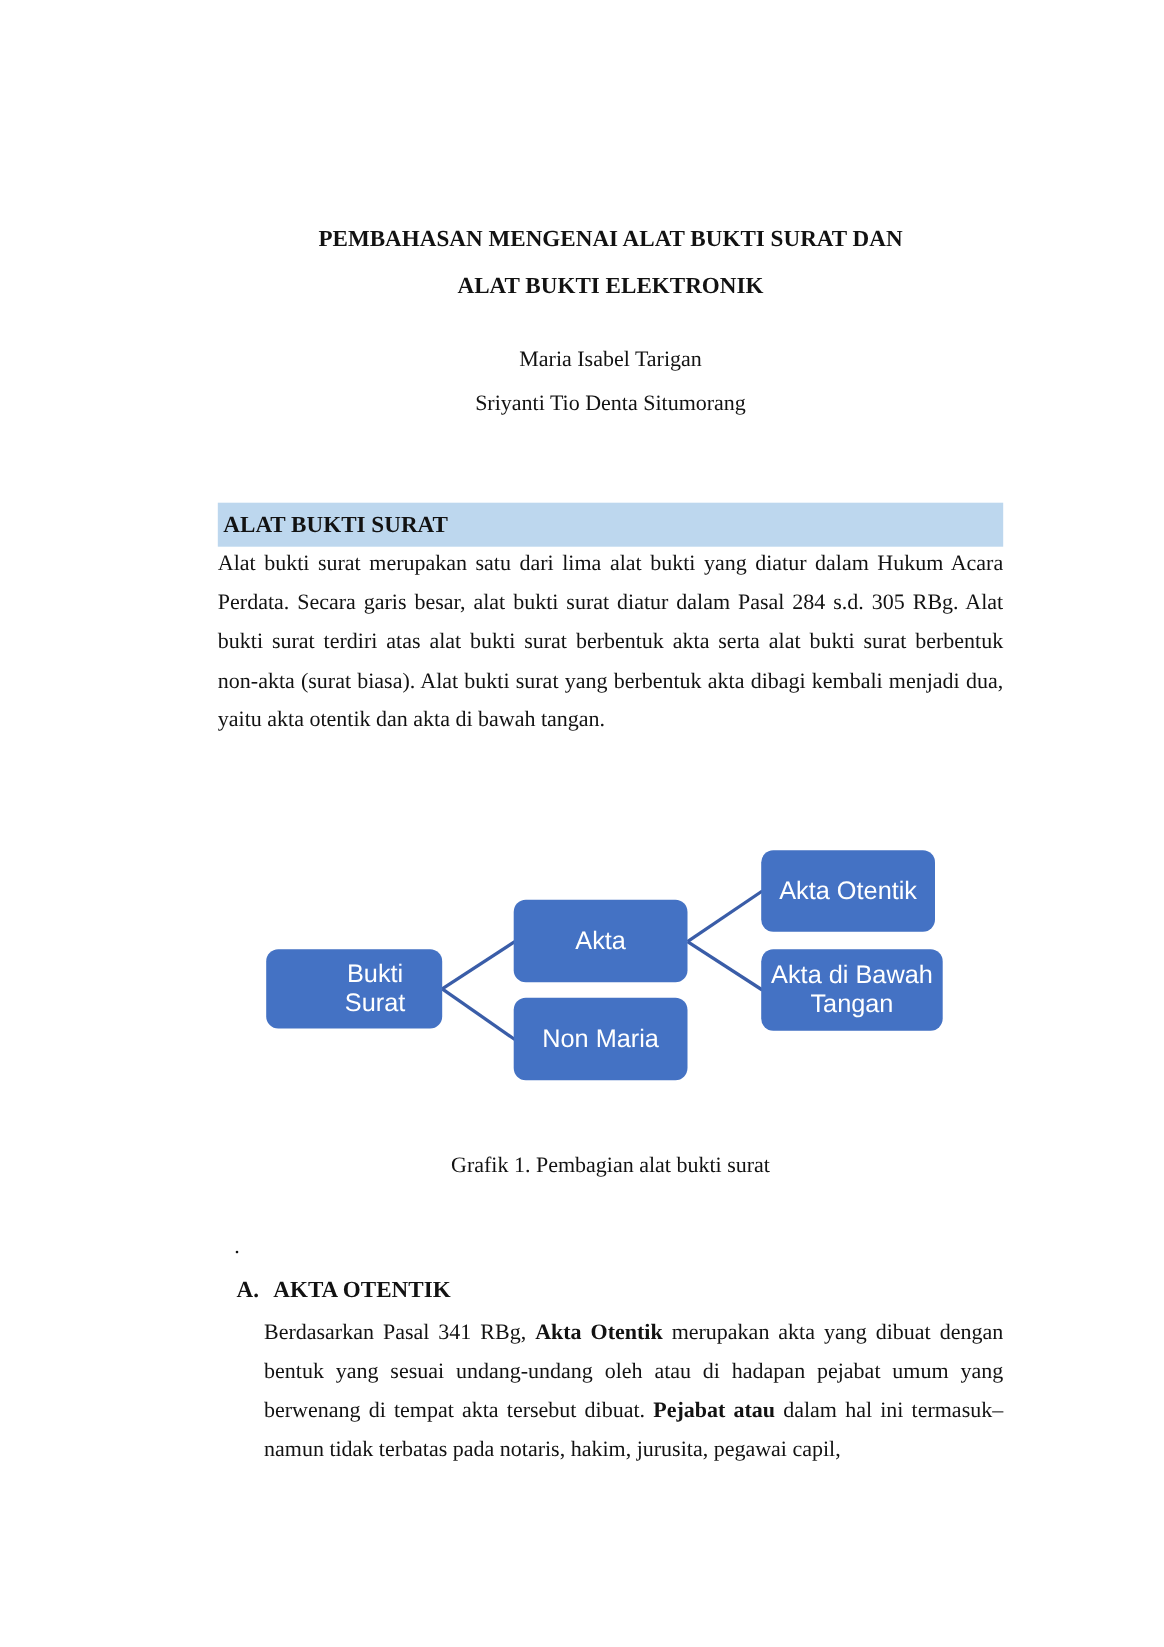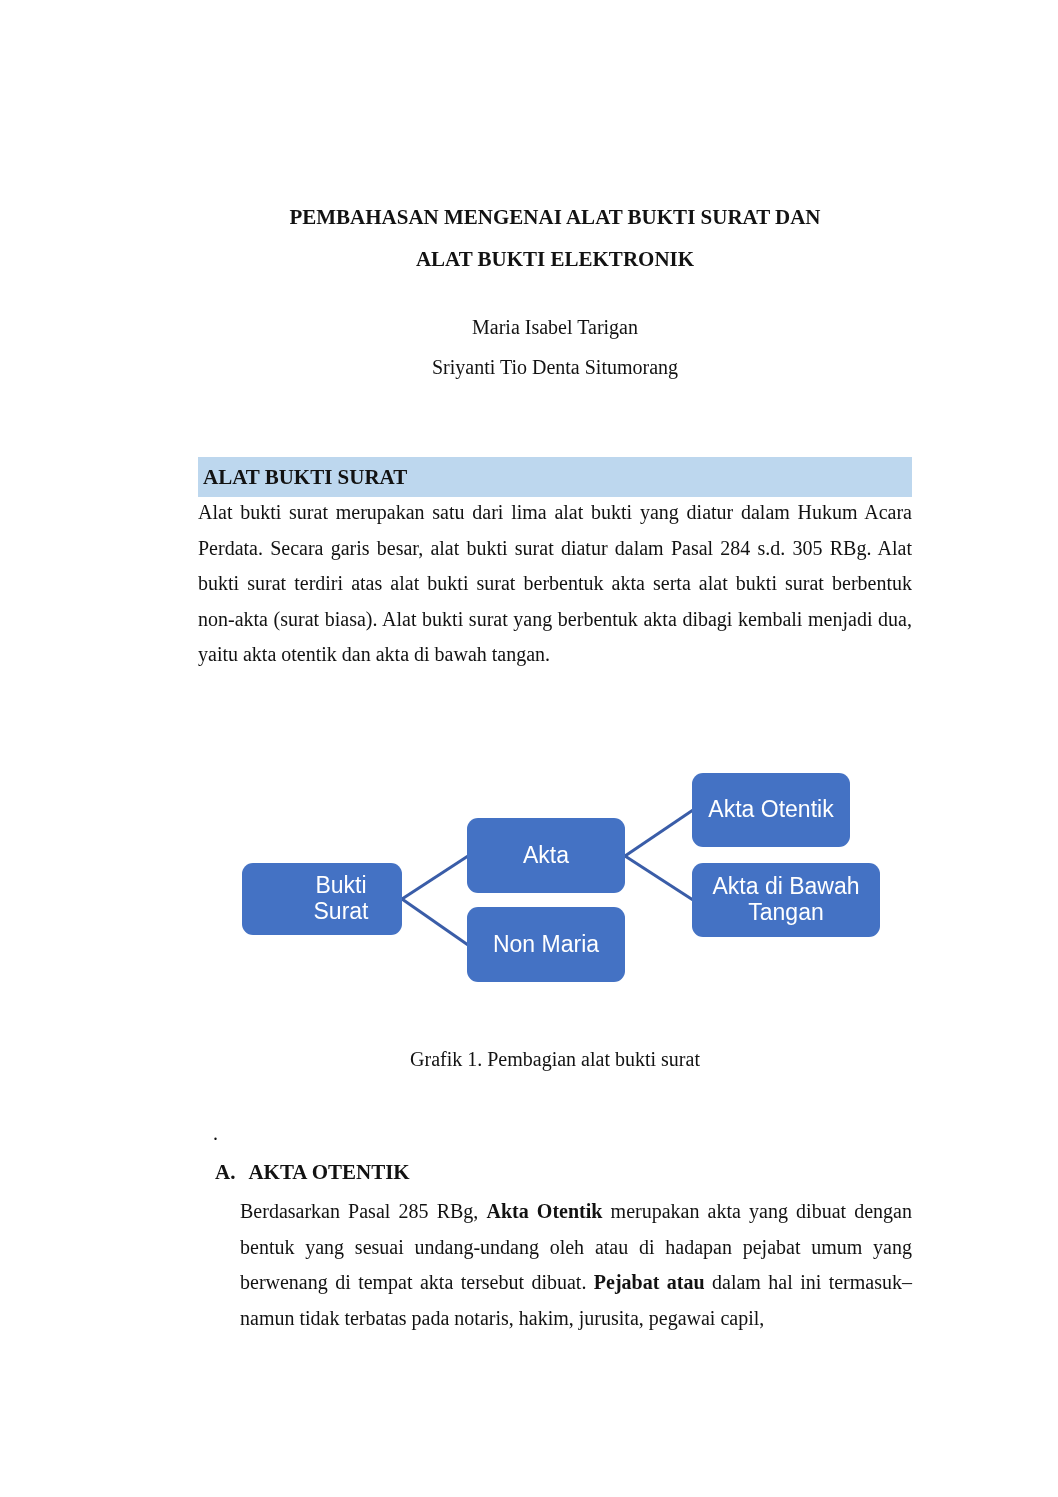--- a/index.html
+++ b/index.html
@@ -71,21 +71,21 @@
     display: flex;
     align-items: center;
     justify-content: center;
     text-align: center;
     padding: 2px 6px;
   }
   .node-root        { left: 44px;  top: 93px;  width: 160px; height: 72px; padding-left: 44px; }
   .node-akta        { left: 269px; top: 48px;  width: 158px; height: 75px; }
   .node-non-akta    { left: 269px; top: 137px; width: 158px; height: 75px; }
   .node-otentik     { left: 494px; top: 3px;   width: 158px; height: 74px; }
-  .node-bawah       { left: 494px; top: 93px;  width: 188px; height: 74px; }
+  .node-bawah       { left: 494px; top: 93px;  width: 165px; height: 74px; }
 
   
   .caption {
     position: absolute;
     top: 1048px; left: 198px; width: 714px;
     text-align: center;
     font-size: 20px;
   }
 
   
@@ -139,16 +139,16 @@
 
   <div class="caption">Grafik 1. Pembagian alat bukti surat</div>
 
   <div class="stray-dot">.</div>
 
   <div class="heading-a">
     <span class="list-marker">A.</span><span>AKTA OTENTIK</span>
   </div>
 
   <p class="para para-2">
-    <span>Berdasarkan Pasal 285 RBg, </span><strong>Akta Otentik</strong><span> merupakan akta yang dibuat dengan bentuk yang sesuai undang-undang oleh atau di hadapan pejabat umum yang berwenang di tempat akta tersebut dibuat. </span><strong>Pejabat atau</strong><span> dalam hal ini termasuk–namun tidak terbatas pada notaris, hakim, jurusita, pegawai capil,</span>
+    <span>Berdasarkan Pasal 341 RBg, </span><strong>Akta Otentik</strong><span> merupakan akta yang dibuat dengan bentuk yang sesuai undang-undang oleh atau di hadapan pejabat umum yang berwenang di tempat akta tersebut dibuat. </span><strong>Pejabat atau</strong><span> dalam hal ini termasuk–namun tidak terbatas pada notaris, hakim, jurusita, pegawai capil,</span>
   </p>
 
 </div>
 
 </body></html>

